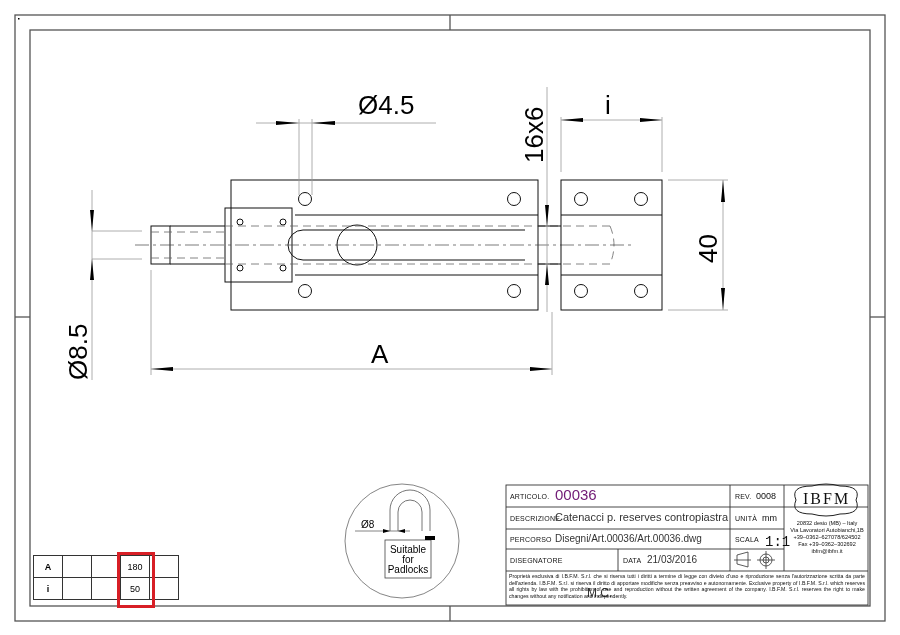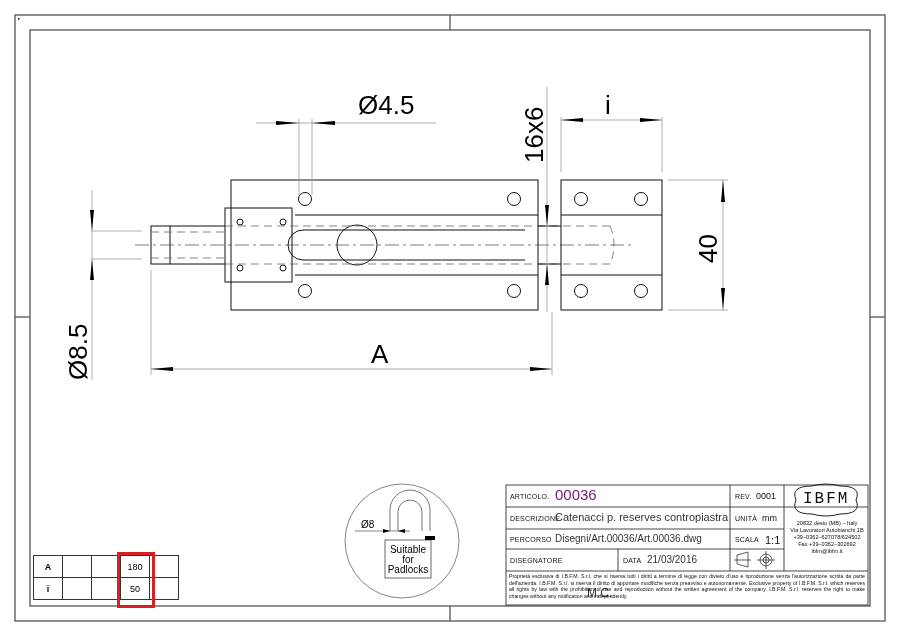--- a/index.html
+++ b/index.html
@@ -181,38 +181,38 @@
     <td>50</td>
     <td></td>
   </tr>
 </tbody>
   </table>
 <div class="hl" style="left:117px;top:552px;width:32px;height:50px;"></div>
 
 <div class="tb tb-lbl" style="left:510px;top:493px;">ARTICOLO.</div>
 <div class="tb" style="left:555px;top:486px;font-size:15px;color:#701a75;">00036</div>
 <div class="tb tb-lbl" style="left:735px;top:493px;">REV.</div>
-<div class="tb" style="left:756px;top:491px;font-size:9px;">0001</div>
+<div class="tb" style="left:756px;top:491px;font-size:9px;">0008</div>
 
 <div class="tb tb-lbl" style="left:510px;top:515px;">DESCRIZIONE</div>
 <div class="tb" style="left:555px;top:511px;font-size:11px;color:#333;">Catenacci p. reserves contropiastra</div>
 <div class="tb tb-lbl" style="left:735px;top:515px;">UNITÀ</div>
 <div class="tb" style="left:762px;top:513px;font-size:9px;">mm</div>
 
 <div class="tb tb-lbl" style="left:510px;top:536px;">PERCORSO</div>
 <div class="tb" style="left:555px;top:533px;font-size:10px;color:#333;">Disegni/Art.00036/Art.00036.dwg</div>
 <div class="tb tb-lbl" style="left:735px;top:536px;">SCALA</div>
-<div class="tb" style="left:765px;top:534px;font-size:11px;">1:1</div>
+<div class="tb" style="left:765px;top:534px;font-size:14px;font-family:Liberation Mono, monospace;">1:1</div>
 
 <div class="tb tb-lbl" style="left:510px;top:557px;">DISEGNATORE</div>
 <div class="tb" style="left:587px;top:554px;font-size:12px;color:#333;margin-top:32px;">M.C.</div>
 <div class="tb tb-lbl" style="left:623px;top:557px;">DATA</div>
 <div class="tb" style="left:647px;top:554px;font-size:10px;color:#333;">21/03/2016</div>
 
-<div class="tb" style="left:803px;top:490px;font-size:16px;font-family:Liberation Mono, monospace;letter-spacing:2px;">IBFM</div>
+<div class="tb" style="left:803px;top:490px;font-size:16px;font-family:Liberation Serif, serif;letter-spacing:2px;">IBFM</div>
 <div class="tb" style="left:786px;top:520px;width:82px;text-align:center;font-size:5.6px;line-height:7px;">
   <div>20832 desio (MB) – Italy</div>
   <div>Via Lavoratori Autobianchi,1B</div>
   <div>+39–0362–627078/624502</div>
   <div>Fax +39–0362–302692</div>
   <div>ibfm@ibfm.it</div>
 </div>
 
 <div class="tb legal" style="left:509px;top:573px;width:356px;">Proprietà esclusiva di I.B.F.M. S.r.l. che si riserva tutti i diritti a termine di legge con divieto d'uso e riproduzione senza l'autorizzazione scritta da parte dell'azienda. I.B.F.M. S.r.l. si riserva il diritto di apportare modifiche senza preavviso e autonomamente. Exclusive property of I.B.F.M. S.r.l. which reserves all rights by law with the prohibition of use and reproduction without the written agreement of the company. I.B.F.M. S.r.l. reserves the right to make changes without any notification and independently.</div>
 

